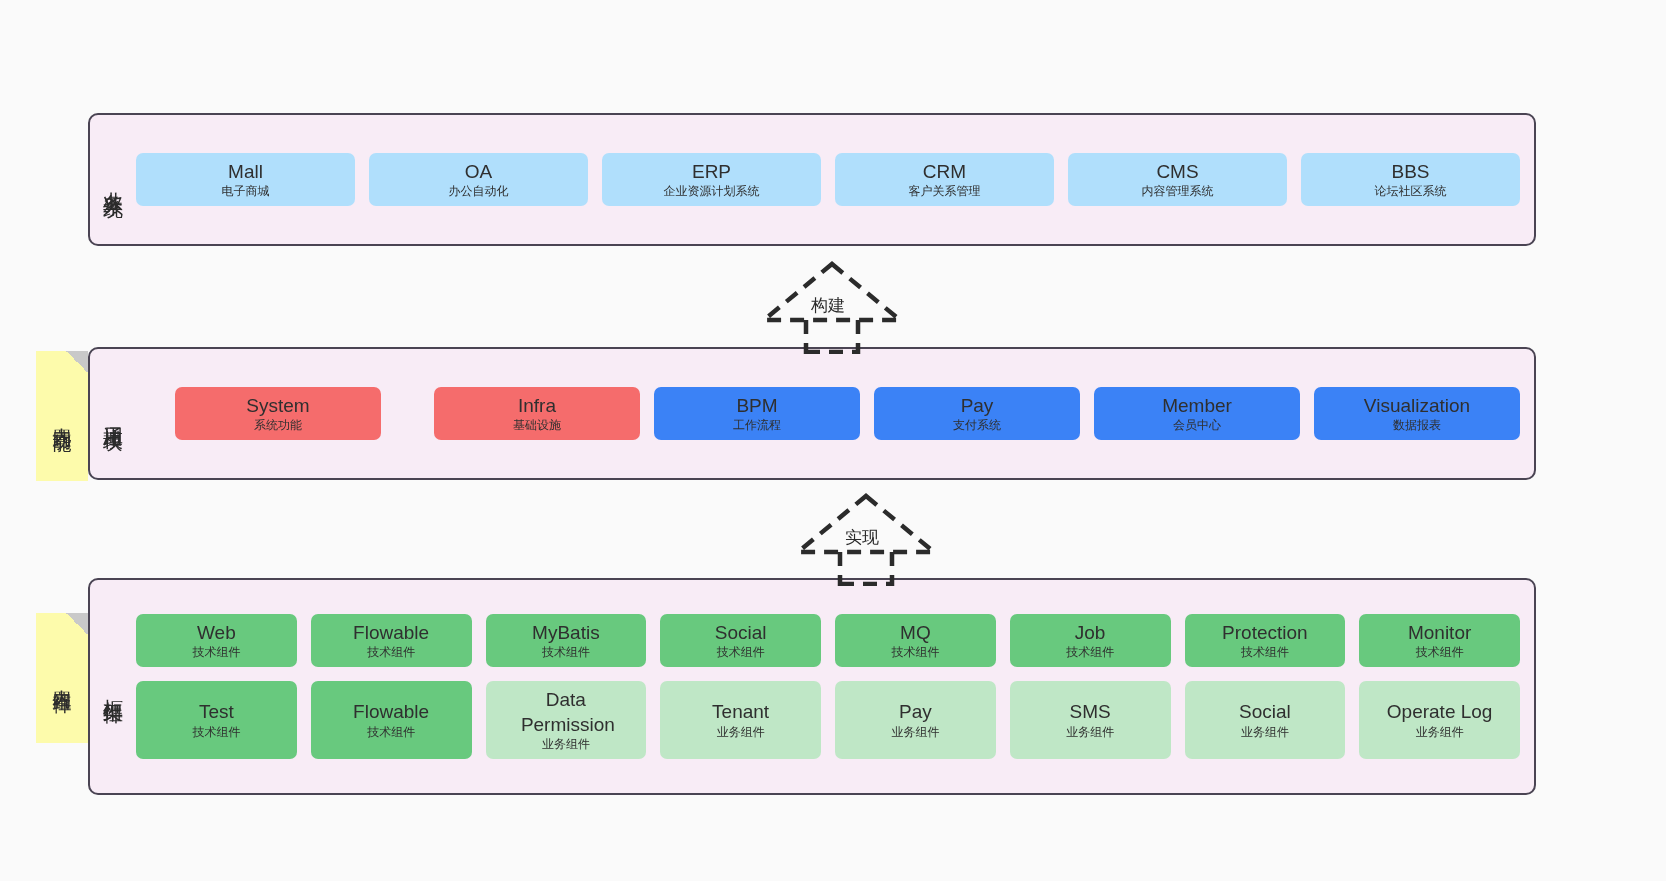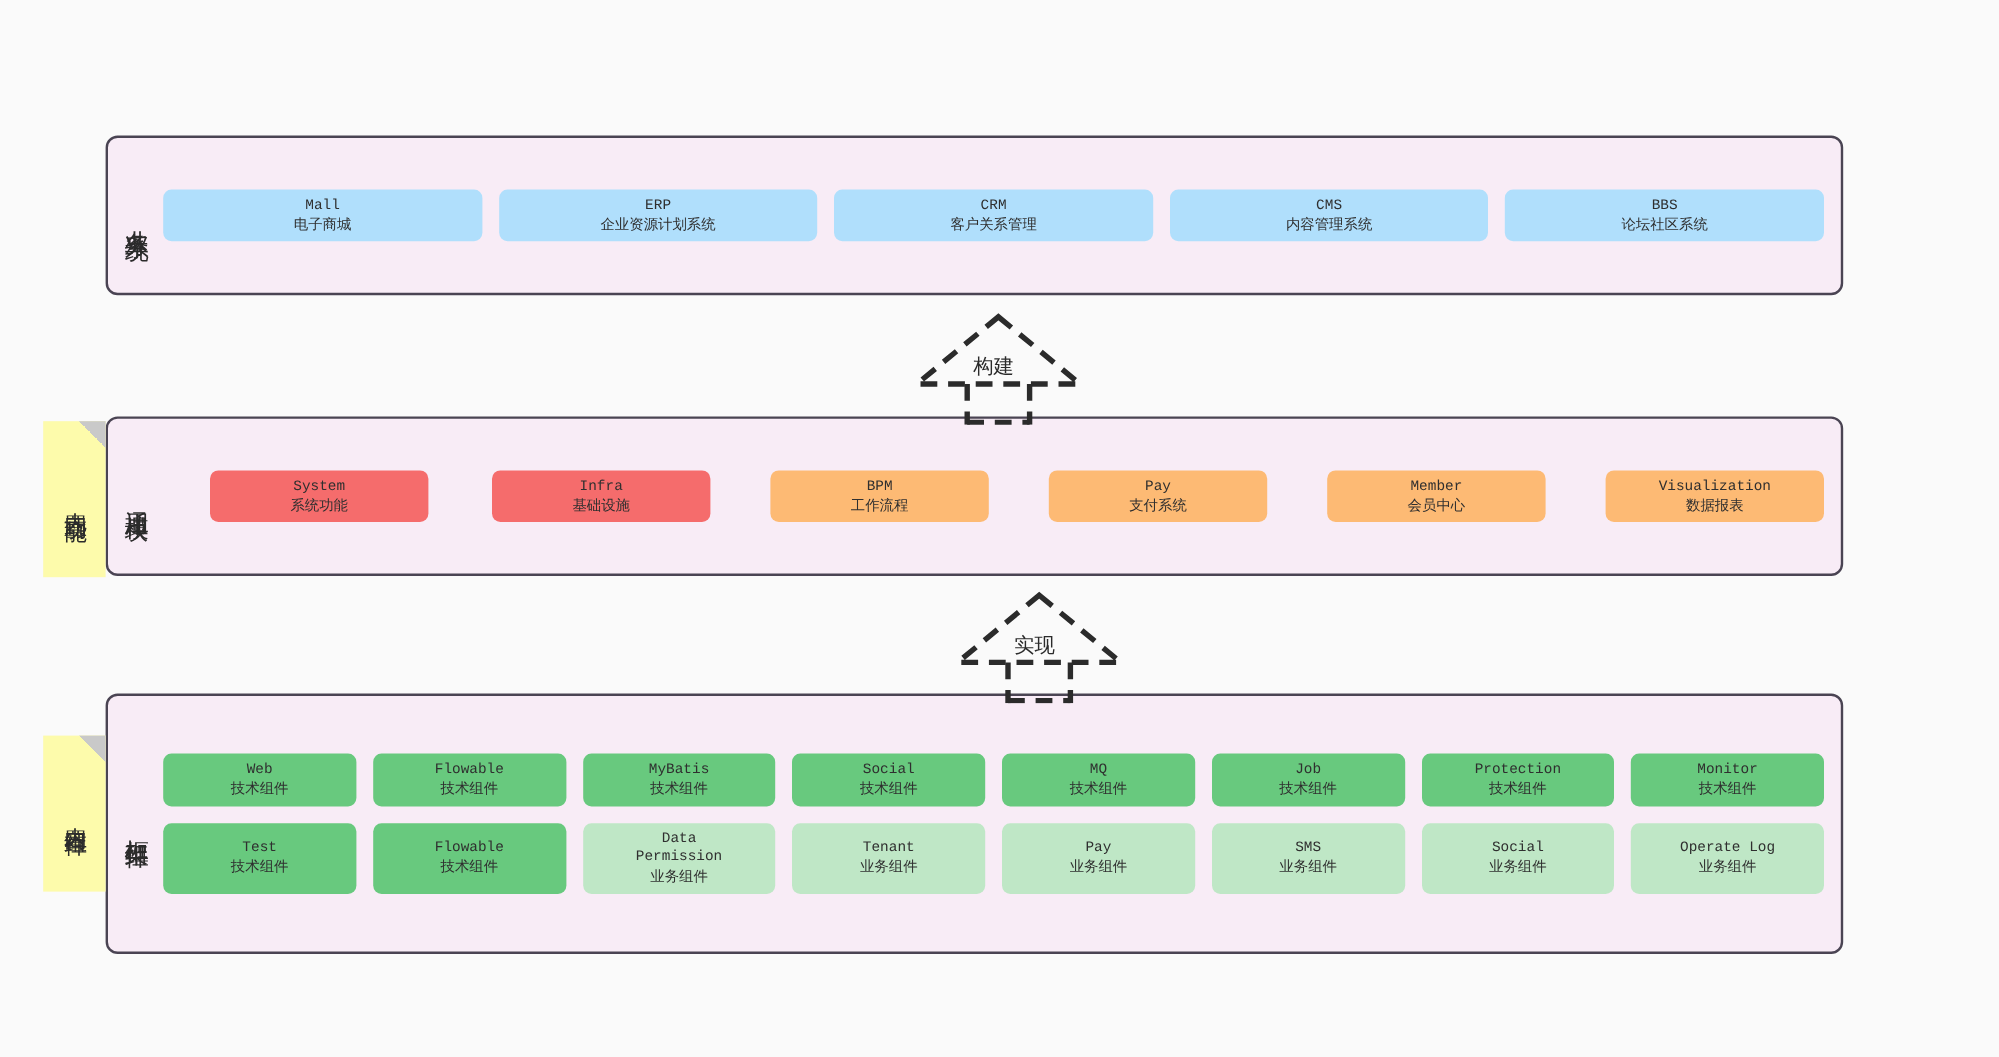--- a/index.html
+++ b/index.html
@@ -67,26 +67,26 @@
     display: flex;
     flex-direction: column;
     align-items: center;
     justify-content: center;
     text-align: center;
     color: #2f2f2f;
     line-height: 1.32;
     padding: 6px 6px;
     min-width: 0;
   }
-  .card .en { font-size: 12px; font-family: Liberation Mono, monospace; }
+  .card .en { font-size: 19px; }
   .card .cn { font-size: 12px; }
 
   .c-blue   { background: #b0dffc; }
   .c-red    { background: #f56c6c; margin-left: 39px; }
-  .c-pink   { background: #fdba74; margin-left: 36px; }
+  .c-pink   { background: #3b82f6; }
   .c-green  { background: #68c97e; }
   .c-green-l{ background: #bfe7c6; }
 
   
   .note {
     position: absolute;
     width: 52px;
     background: #fdfbab;
     display: flex;
     align-items: center;
@@ -127,20 +127,24 @@
 
   <div class="layer" id="layer-business" style="left:88px; top:113px; width:1448px; height:133px;">
     <div class="layer-title">业务系统</div>
     <div class="layer-body">
       <div class="row">
         <div class="card c-blue">
           <span class="en">Mall</span>
           <span class="cn">电子商城</span>
         </div>
         <div class="card c-blue">
+          <span class="en">OA</span>
+          <span class="cn">办公自动化</span>
+        </div>
+        <div class="card c-blue">
           <span class="en">ERP</span>
           <span class="cn">企业资源计划系统</span>
         </div>
         <div class="card c-blue">
           <span class="en">CRM</span>
           <span class="cn">客户关系管理</span>
         </div>
         <div class="card c-blue">
           <span class="en">CMS</span>
           <span class="cn">内容管理系统</span>

